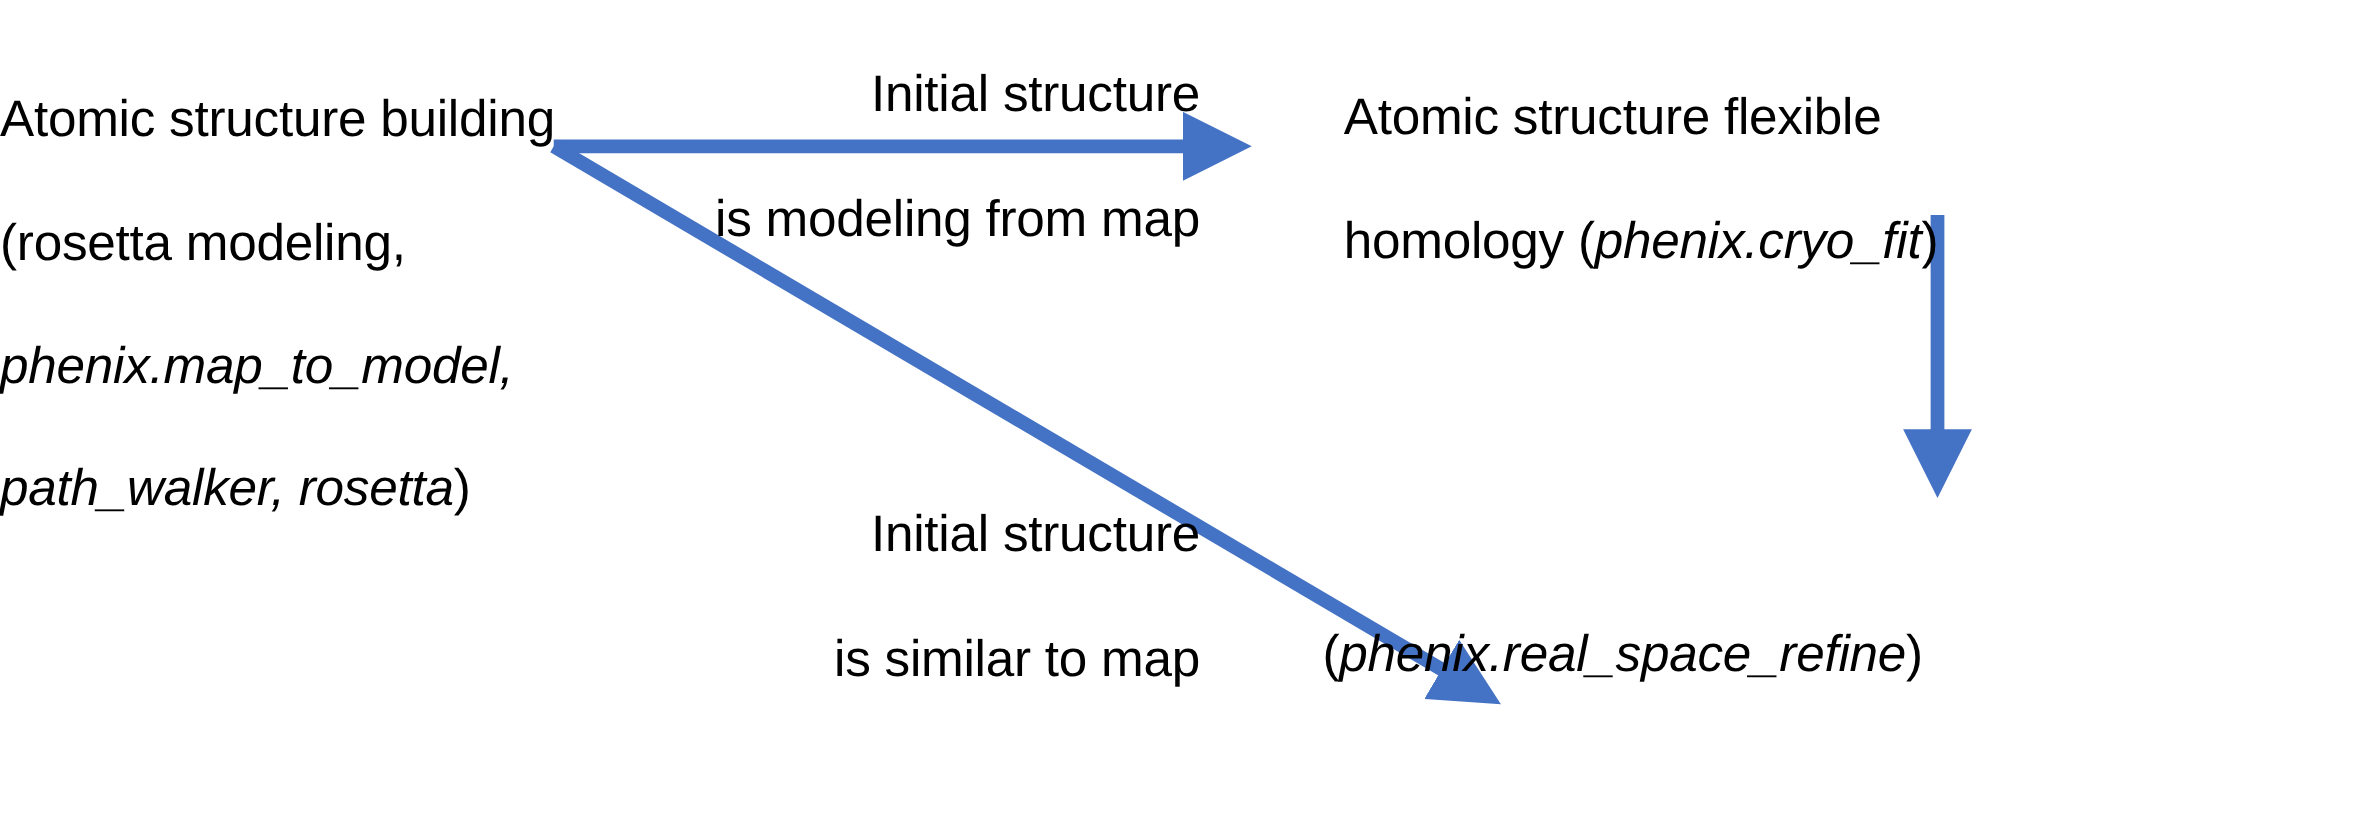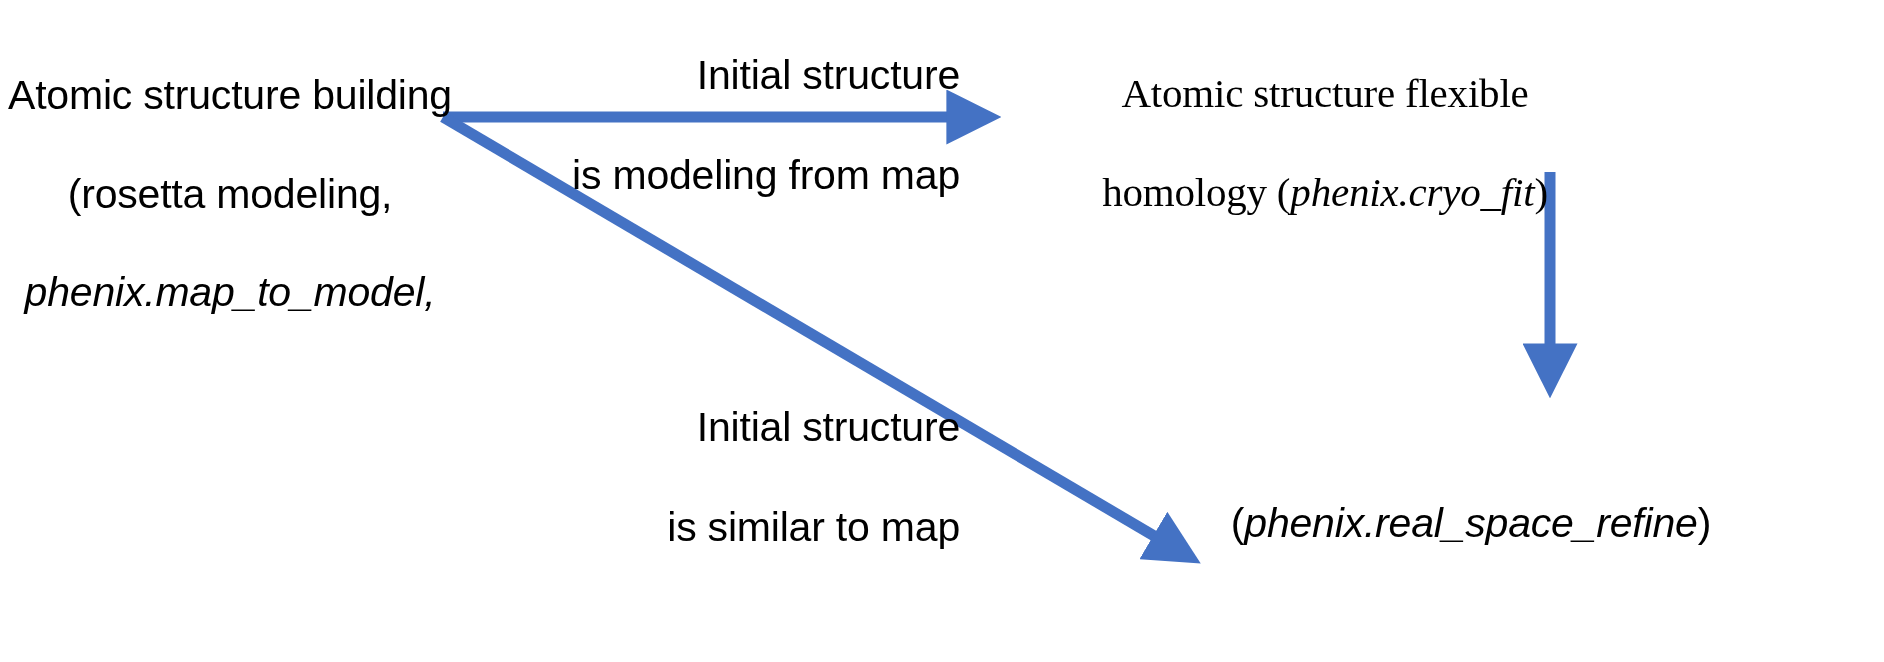--- a/index.html
+++ b/index.html
@@ -11,21 +11,21 @@
     position: relative;
     width: 1884px;
     height: 662px;
     background: #ffffff;
     font-family: "Liberation Sans", sans-serif;
     color: #000000;
     overflow: hidden;
   }
   .node {
     position: absolute;
-    text-align: center;
+    text-align: left;
     font-size: 41px;
     line-height: 1.20;
     color: #000000;
     white-space: pre-line;
     letter-spacing: -0.2px;
   }
   .node .ital {
     font-style: italic;
   }
   .edge-label {
@@ -40,21 +40,20 @@
   
   #node-building {
     left: 0px;
     top: 22px;
     width: 460px;
   }
   #node-flexible-fitting {
     left: 1075px;
     top: 20px;
     width: 500px;
-    font-family: Liberation Serif, serif;
   }
   #node-refinement {
     left: 1058px;
     top: 450px;
     width: 826px;
   }
   #label-different {
     left: 520px;
     top: 0px;
     width: 440px;
@@ -94,20 +93,21 @@
 
     <line x1="443" y1="117" x2="1178" y2="550" stroke="#4472C4" stroke-width="11" marker-end="url(#head-diag)"></line>
 
     <line x1="1550" y1="172" x2="1550" y2="372" stroke="#4472C4" stroke-width="11" marker-end="url(#head-down)"></line>
   </svg>
 
   <div class="node" id="node-building">
     <div>Atomic structure building</div>
     <div>(rosetta modeling,</div>
     <div><span class="ital">phenix.map_to_model,</span></div>
+    <div><span class="ital">path_walker, rosetta</span><span>)</span></div>
   </div>
 
   <div class="node" id="node-flexible-fitting">
     <div>Atomic structure flexible</div>
     <div><span>homology (</span><span class="ital">phenix.cryo_fit</span><span>)</span></div>
   </div>
 
   <div class="node" id="node-refinement">
     <div><span>(</span><span class="ital">phenix.real_space_refine</span><span>)</span></div>
   </div>

